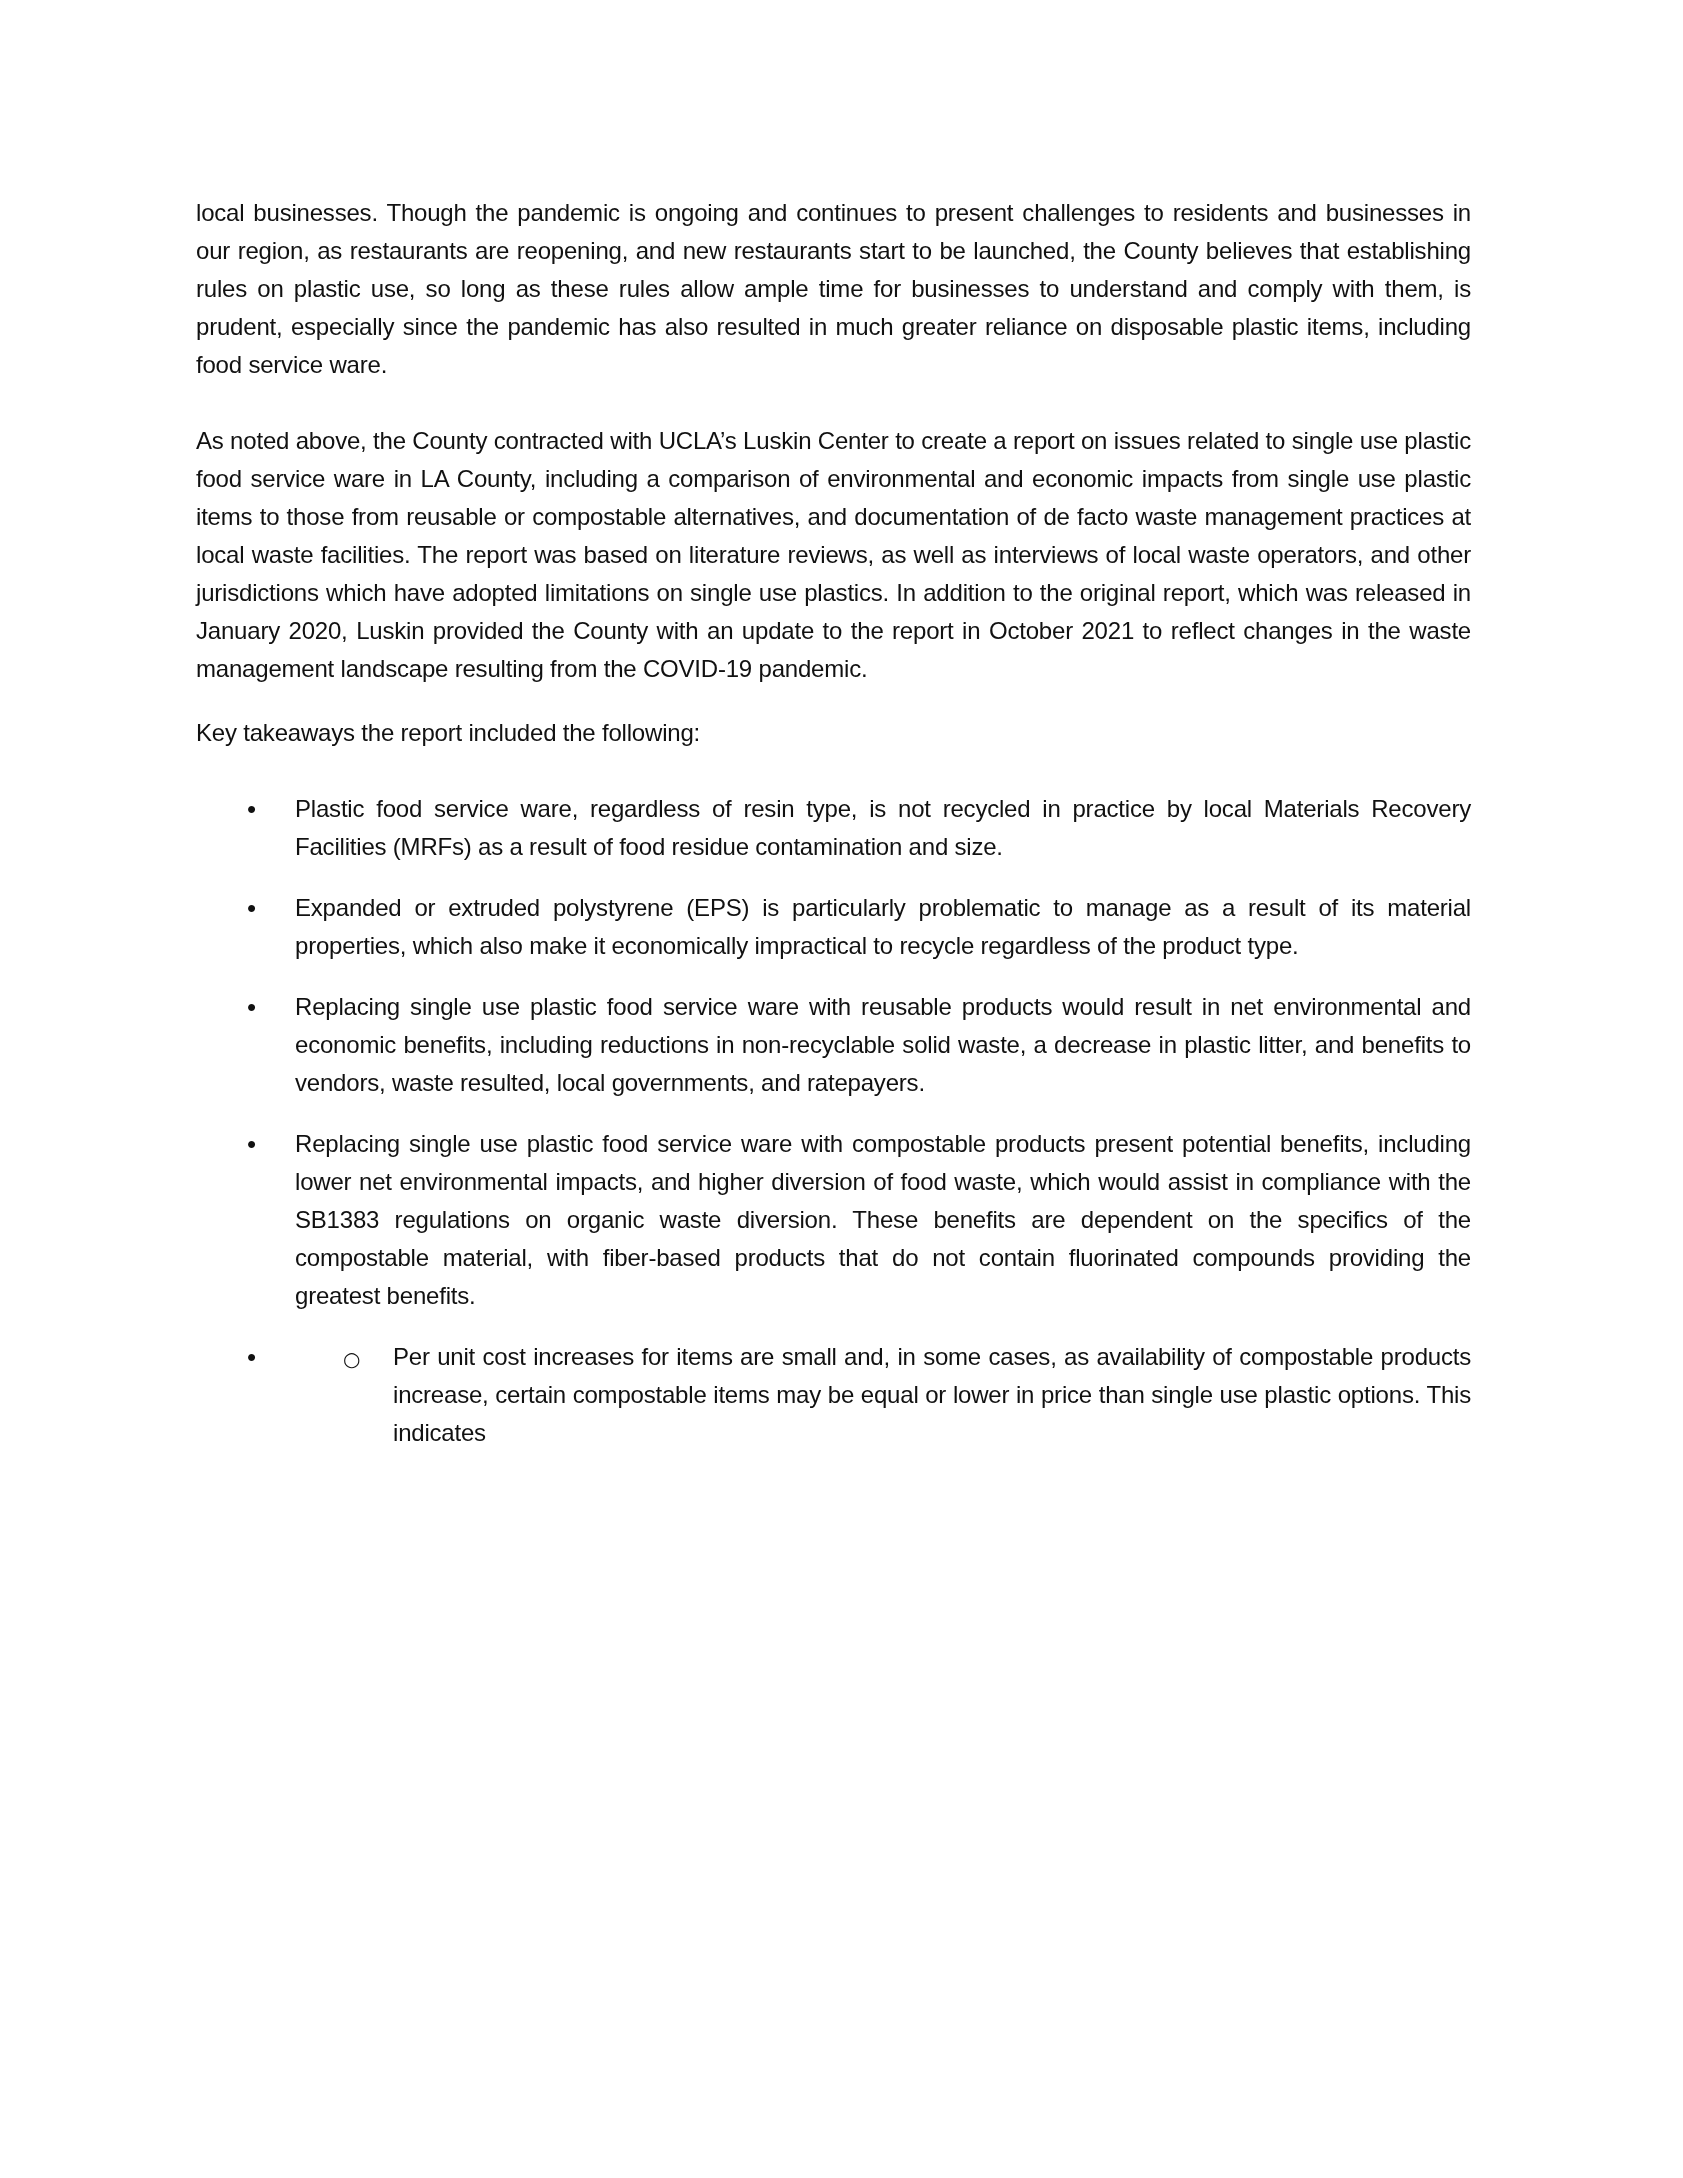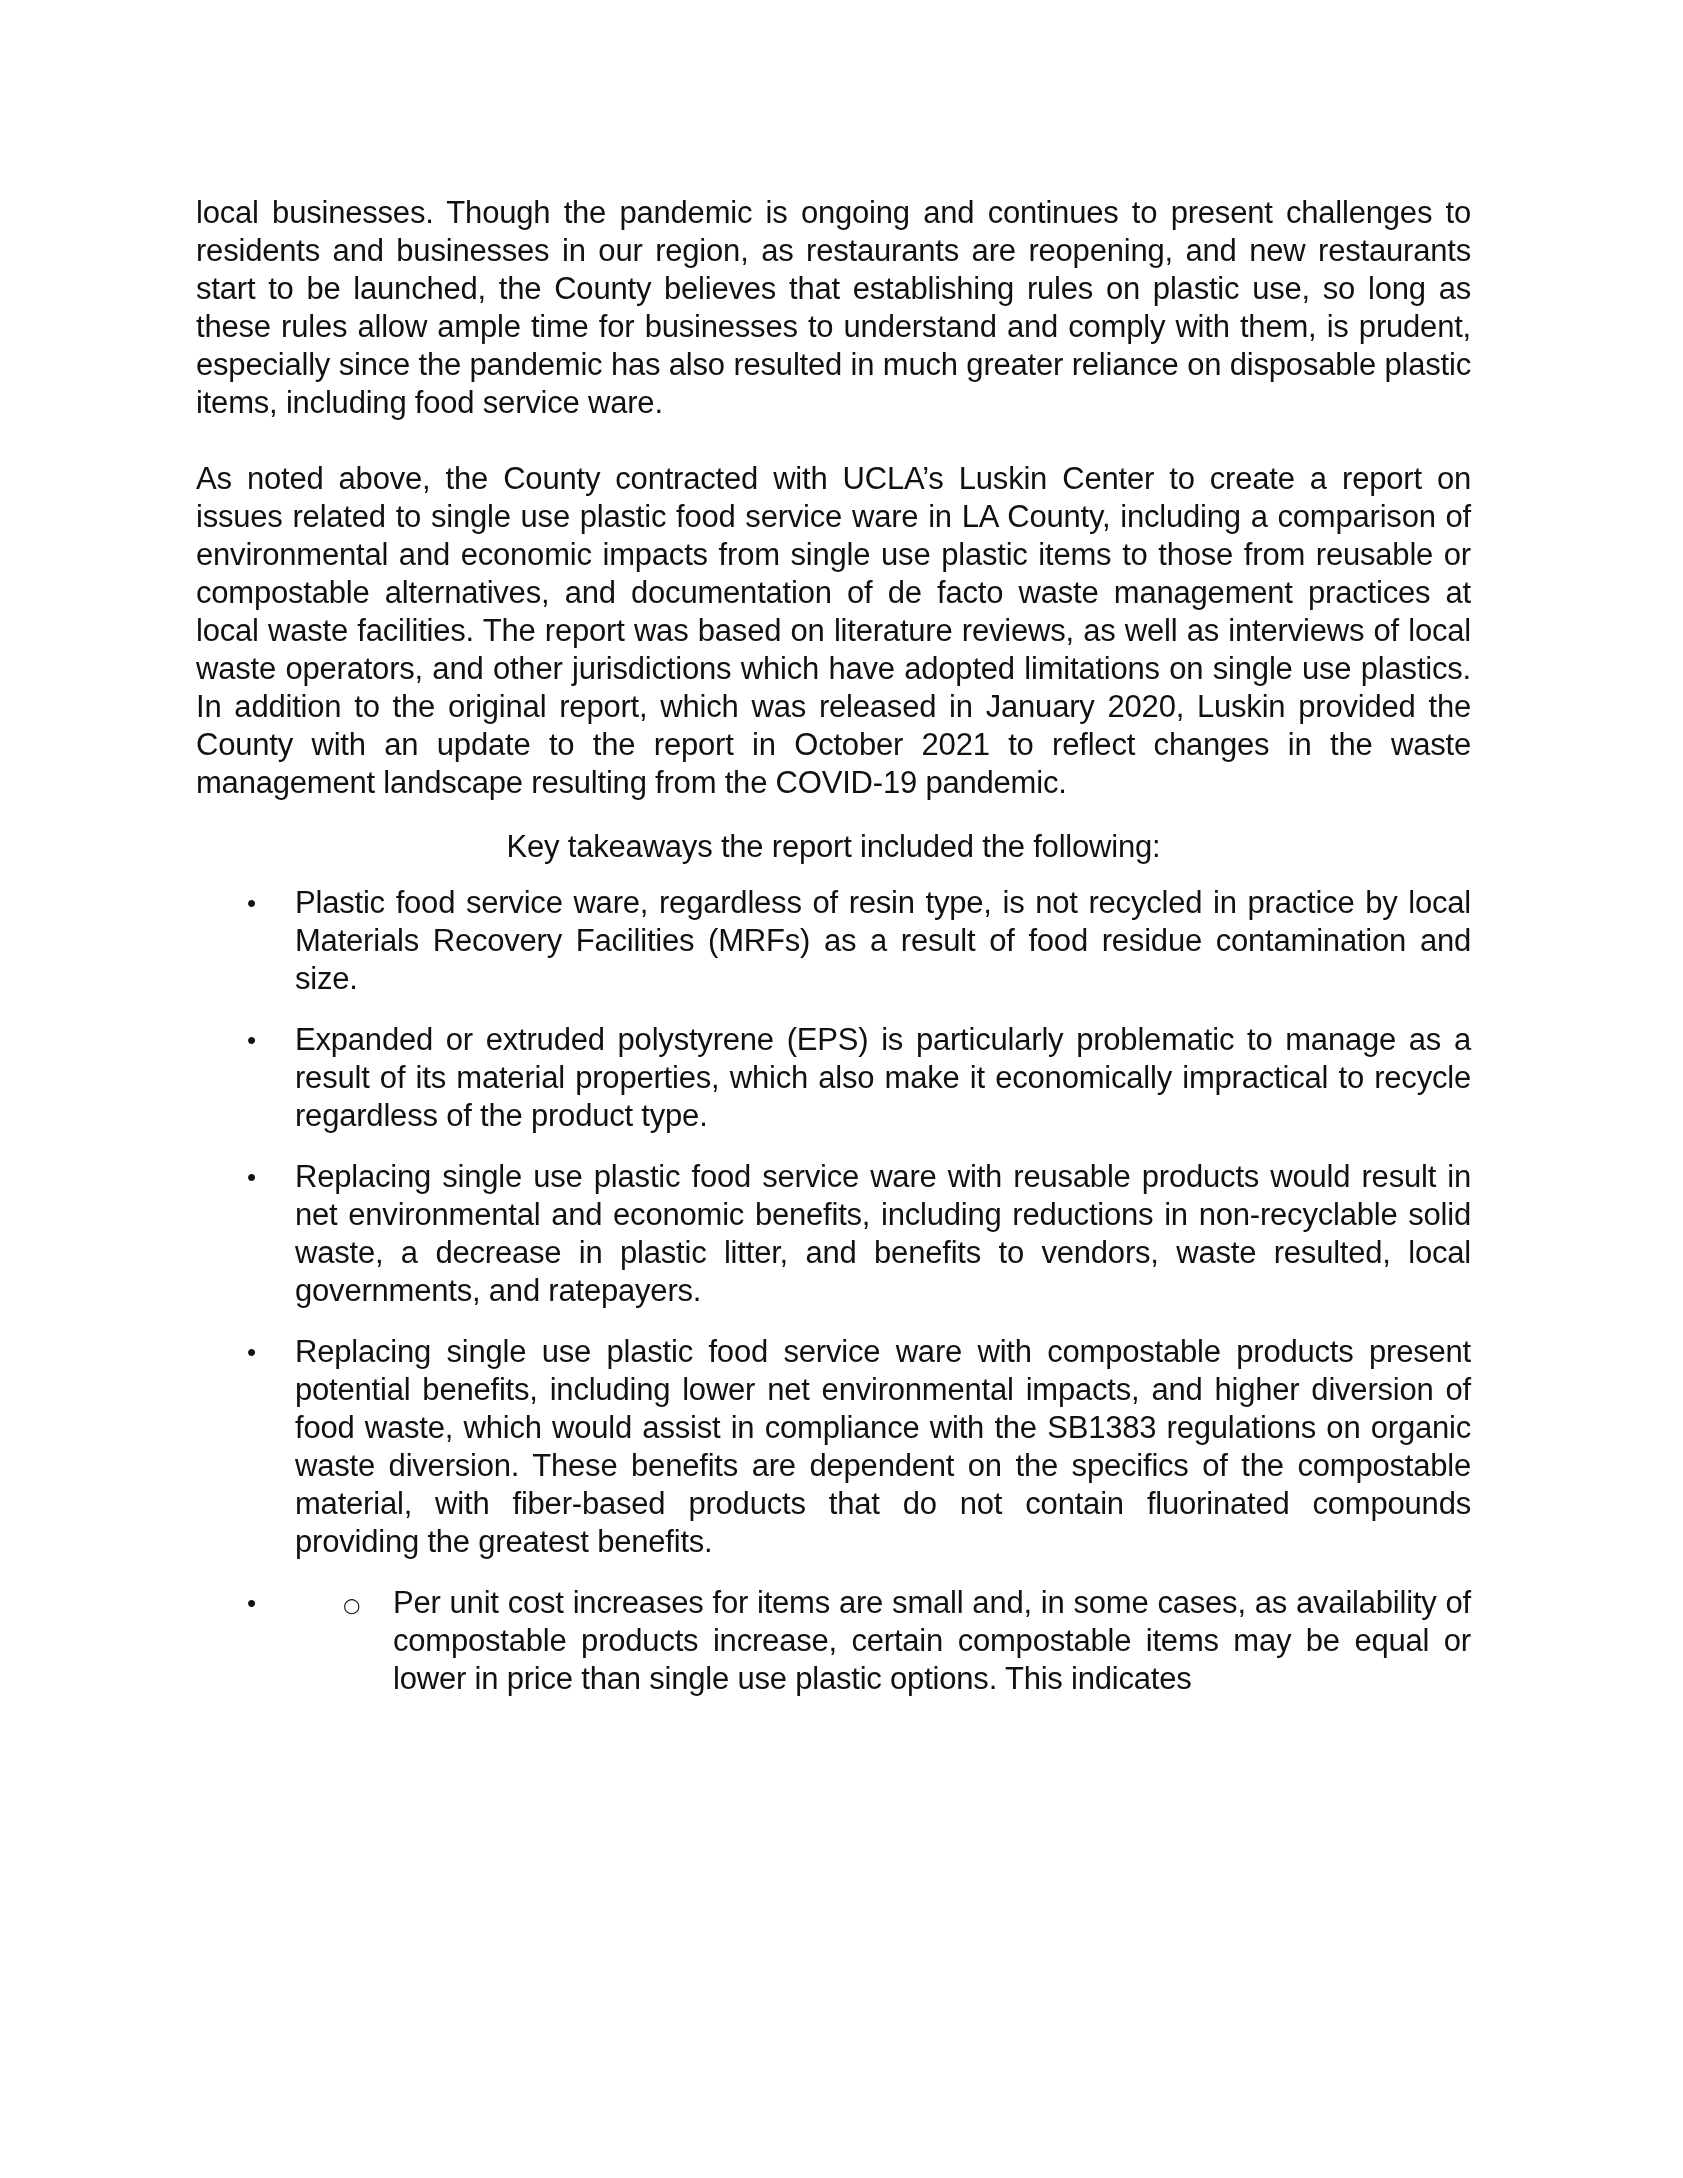--- a/index.html
+++ b/index.html
@@ -16,36 +16,36 @@
       font-family: "Liberation Sans", "DejaVu Sans", sans-serif;
     }
     .page {
       position: absolute;
       left: 196px;
       top: 194px;
       width: 1275px;
     }
     p {
       margin: 0;
-      font-size: 31px;
+      font-size: 24px;
       line-height: 38px;
       text-align: justify;
       letter-spacing: -0.2px;
     }
     .para-intro { margin-bottom: 38px; }
     .heading {
       font-weight: bold;
       text-decoration: underline;
       text-underline-offset: 4px;
       text-decoration-thickness: 2px;
       text-align: left;
       margin-bottom: 38px;
     }
     .para-summary { margin-bottom: 26px; }
-    .para-lead { text-align: center; margin-bottom: 18px; }
+    .para-lead { text-align: left; margin-bottom: 38px; }
     ul.bullets {
       list-style: none;
       margin: 0;
       padding: 0;
     }
     ul.bullets > li {
       position: relative;
       padding-left: 99px;
       margin-bottom: 23px;
     }

